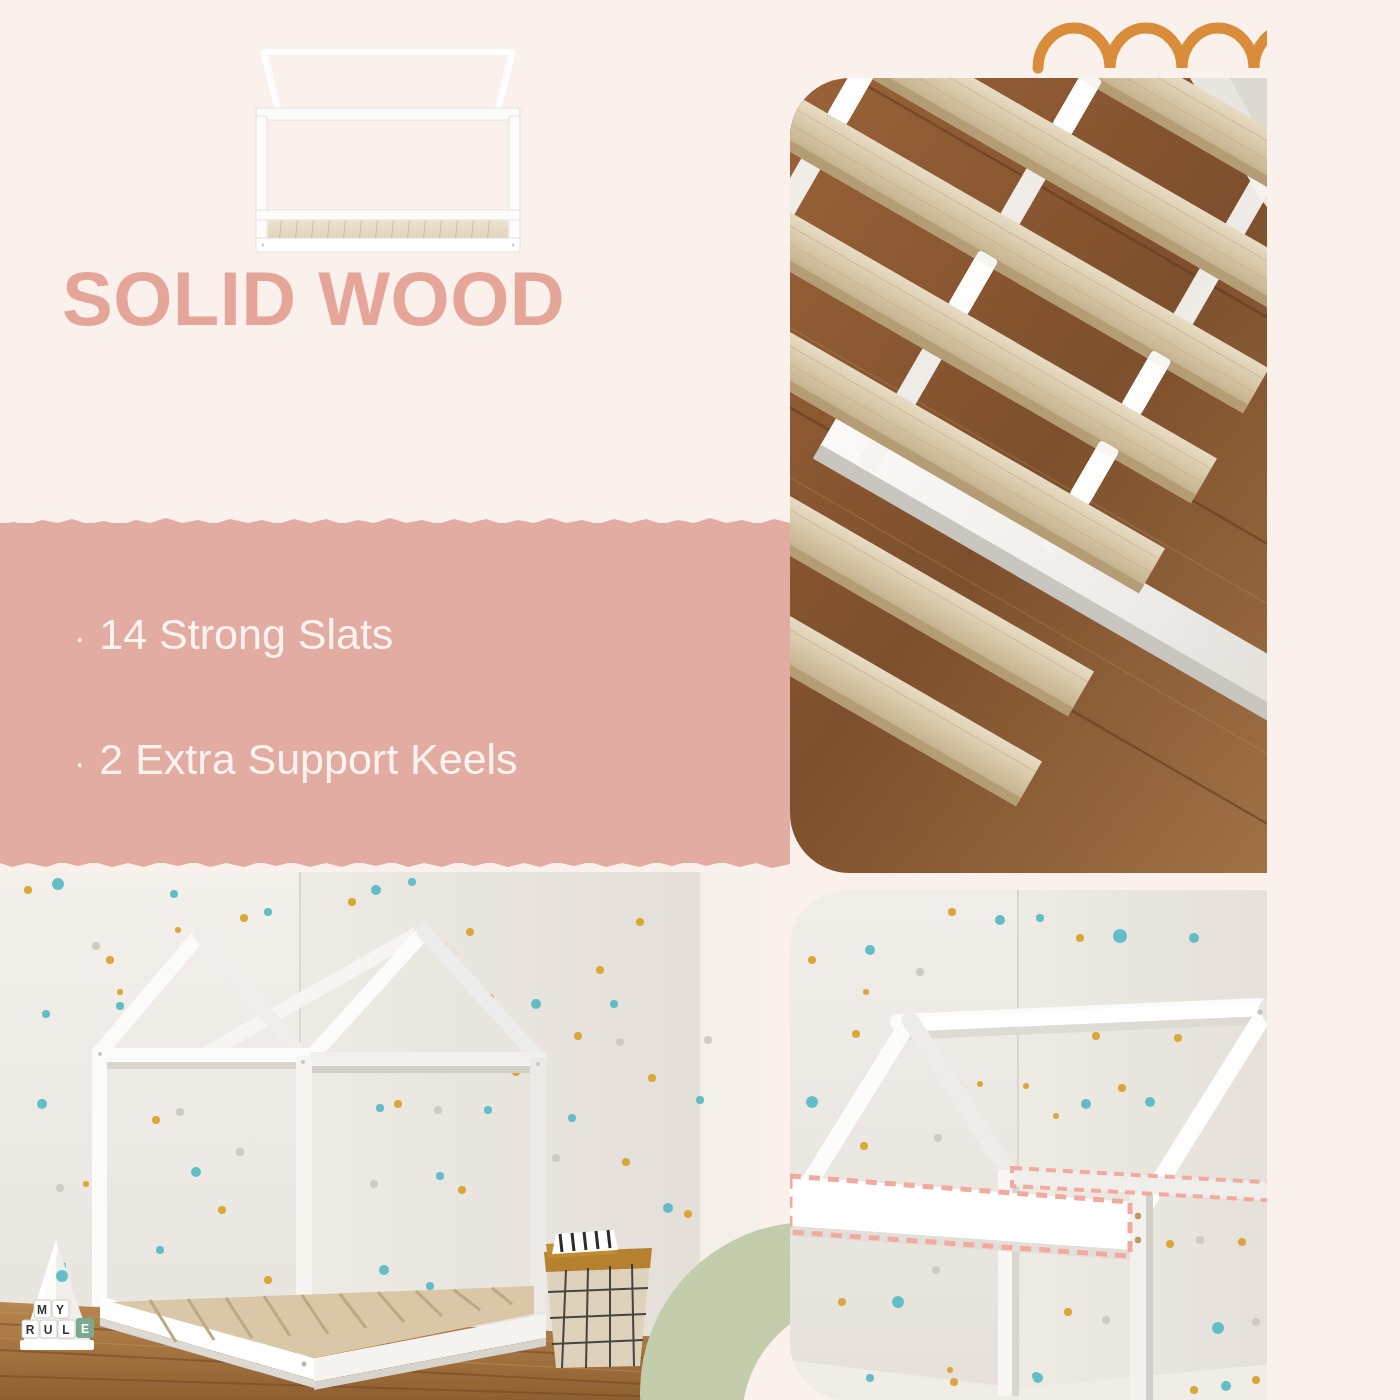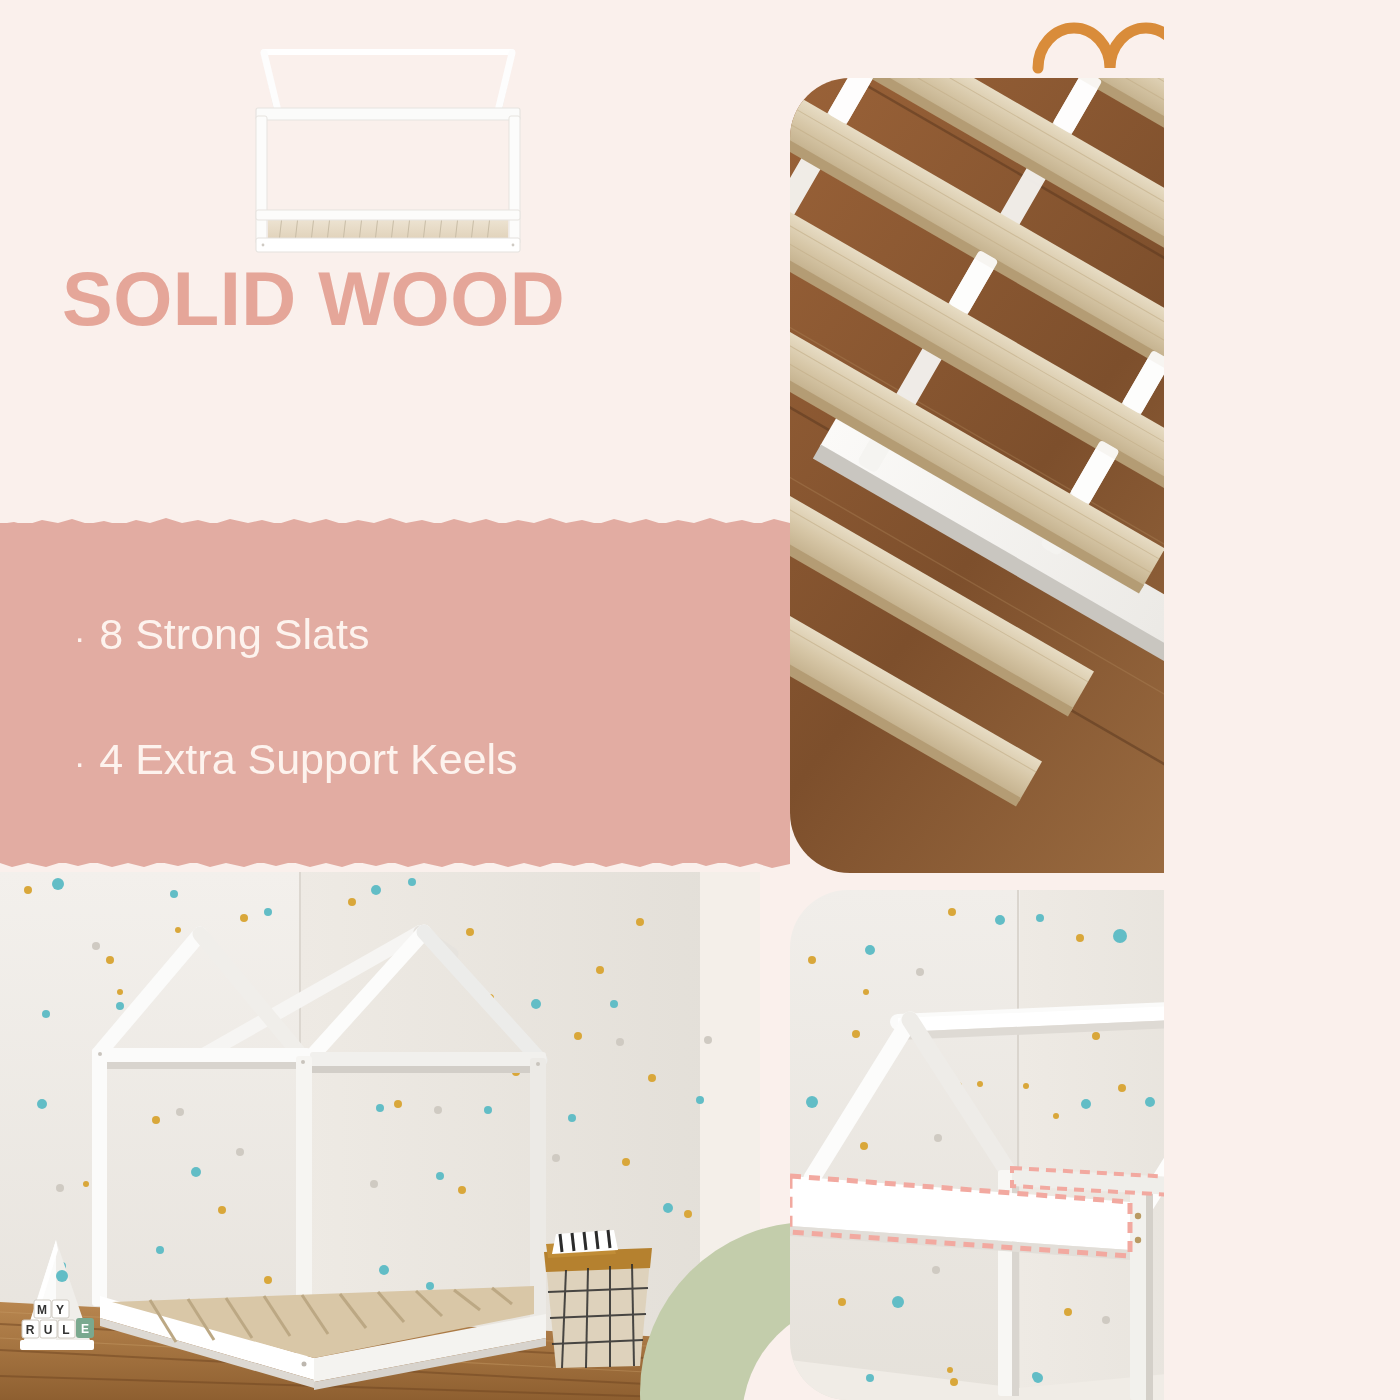--- a/index.html
+++ b/index.html
@@ -7,21 +7,21 @@
   body {
     font-family: "Liberation Sans", sans-serif;
     background: #faf0ec;
     position: relative;
     overflow: hidden;
   }
 
   
   #canvas {
     position: relative;
-    width: 1164px;
+    width: 1267px;
     height: 1400px;
     background: #faf0ec;
     overflow: hidden;
   }
 
   
   .arcs {
     position: absolute;
     top: 8px;
     left: 1030px;
@@ -232,25 +232,25 @@
                  L640 13 L622 9 L606 13 L590 8 L574 12 L556 8 L540 13 L524 9 L508 13 L490 8 L474 12
                  L458 8 L442 13 L424 9 L408 13 L392 8 L376 12 L358 8 L342 13 L326 9 L310 13 L292 8
                  L276 12 L260 8 L244 13 L226 9 L210 13 L194 8 L178 12 L160 8 L144 13 L128 9 L112 13
                  L94 8 L78 12 L62 8 L46 13 L28 9 L12 13 L0 9 Z" fill="#e2aca2"></path>
       </svg>
     </div>
 
     <div class="bullets">
       <div class="bullet">
         <span class="bullet-dot">·</span>
-        <span>8 Strong Slats</span>
+        <span>14 Strong Slats</span>
       </div>
       <div class="bullet">
         <span class="bullet-dot">·</span>
-        <span>4 Extra Support Keels</span>
+        <span>2 Extra Support Keels</span>
       </div>
     </div>
   </div>
 
   <div class="panel panel-slats">
     <svg width="610" height="795" viewBox="0 0 610 795">
       <defs>
         <linearGradient id="floorg" x1="0" y1="0" x2="1" y2="1">
           <stop offset="0%" stop-color="#9a6238"></stop>
           <stop offset="45%" stop-color="#7d4f2c"></stop>

